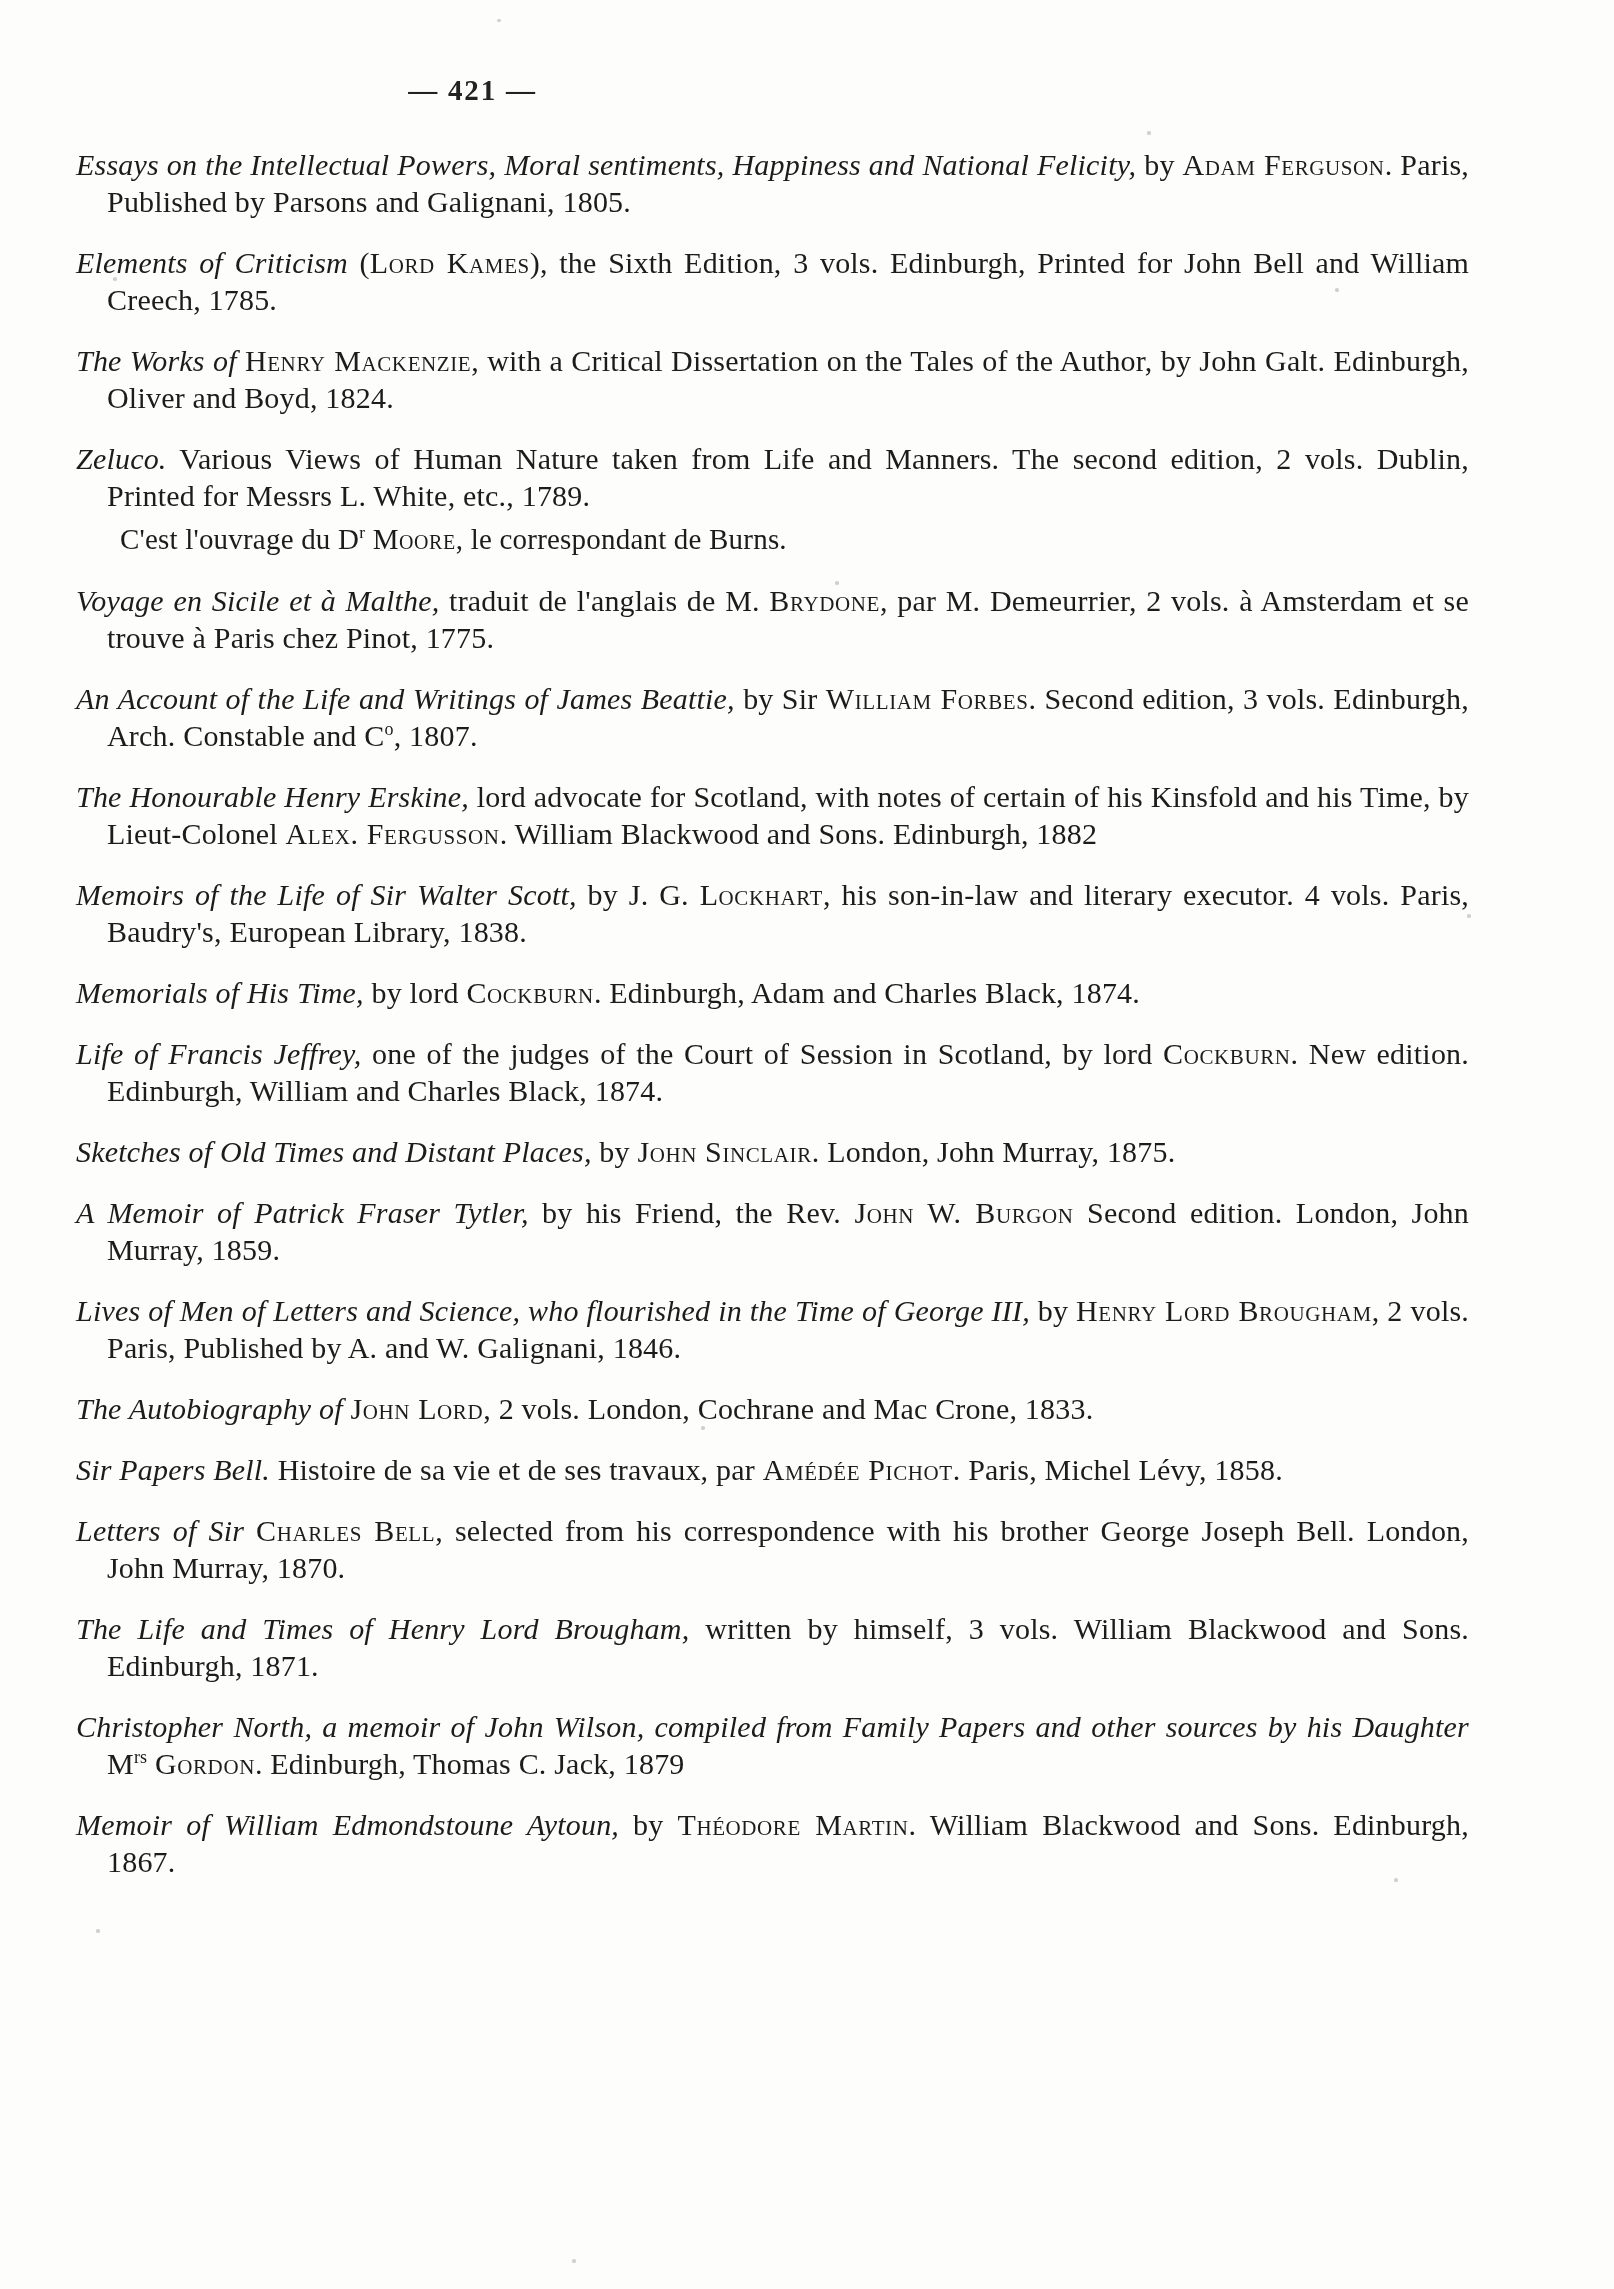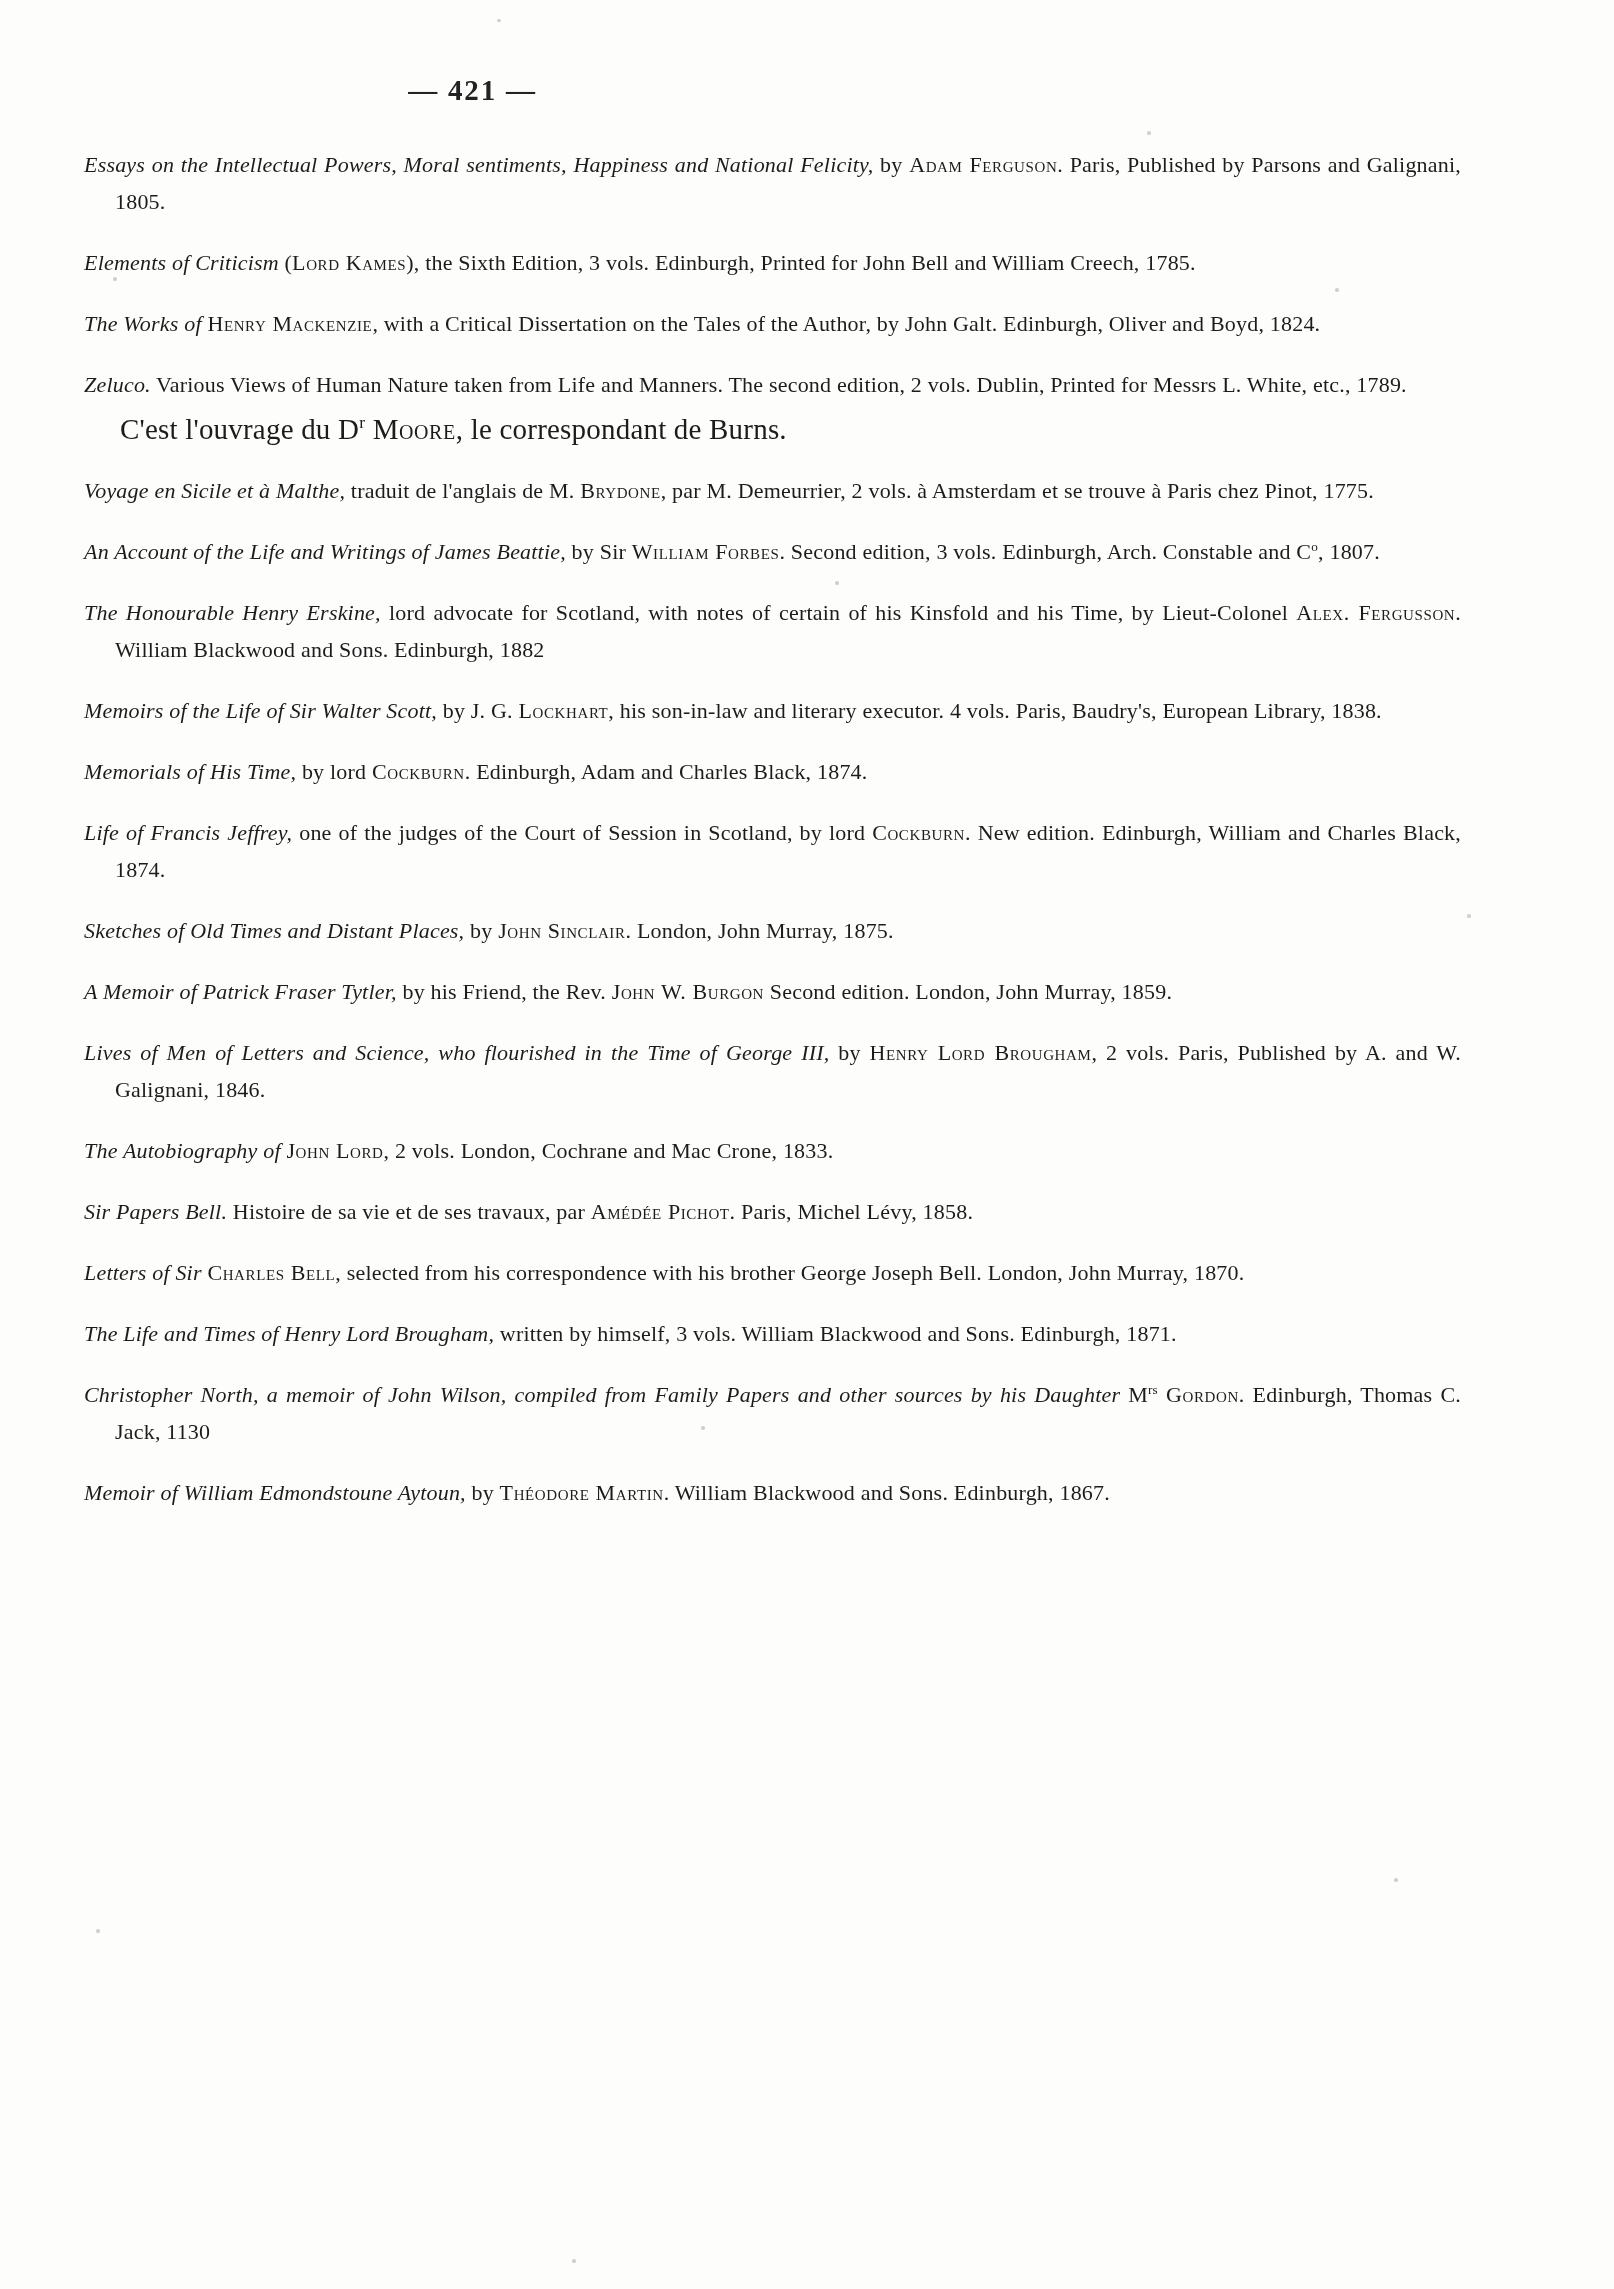--- a/index.html
+++ b/index.html
@@ -31,22 +31,22 @@
     margin-bottom: 39px;
     color: #222;
   }
   .entries {
     width: 100%;
   }
   .entry-block {
     margin: 0 0 24px 0;
   }
   .entry-text {
-    margin: 8px;
-    font-size: 22px;
+    margin: 0;
+    font-size: 30px;
     line-height: 37px;
     letter-spacing: 0.2px;
     text-align: justify;
     padding-left: 31px;
     text-indent: -31px;
   }
   .entry-note {
     margin: 6.5px 0 0 0;
     font-size: 29px;
     line-height: 37px;
@@ -125,21 +125,21 @@
       <div class="entry-block">
         <p class="entry-text"><span class="seg-italic">Sir Papers Bell.</span><span class="seg-regular"> Histoire de sa vie et de ses travaux, par </span><span class="seg-smallcaps">Amédée Pichot</span><span class="seg-regular">. Paris, Michel Lévy, 1858.</span></p>
       </div>
       <div class="entry-block">
         <p class="entry-text"><span class="seg-italic">Letters of Sir </span><span class="seg-smallcaps">Charles Bell</span><span class="seg-regular">, selected from his correspondence with his brother George Joseph Bell. London, John Murray, 1870.</span></p>
       </div>
       <div class="entry-block">
         <p class="entry-text"><span class="seg-italic">The Life and Times of Henry Lord Brougham,</span><span class="seg-regular"> written by himself, 3 vols. William Blackwood and Sons. Edinburgh, 1871.</span></p>
       </div>
       <div class="entry-block">
-        <p class="entry-text"><span class="seg-italic">Christopher North, a memoir of John Wilson, compiled from Family Papers and other sources by his Daughter</span><span class="seg-regular"> M</span><span class="seg-superscript">rs</span><span class="seg-regular"> </span><span class="seg-smallcaps">Gordon</span><span class="seg-regular">. Edinburgh, Thomas C. Jack, 1130</span></p>
+        <p class="entry-text"><span class="seg-italic">Christopher North, a memoir of John Wilson, compiled from Family Papers and other sources by his Daughter</span><span class="seg-regular"> M</span><span class="seg-superscript">rs</span><span class="seg-regular"> </span><span class="seg-smallcaps">Gordon</span><span class="seg-regular">. Edinburgh, Thomas C. Jack, 1879</span></p>
       </div>
       <div class="entry-block">
         <p class="entry-text"><span class="seg-italic">Memoir of William Edmondstoune Aytoun,</span><span class="seg-regular"> by </span><span class="seg-smallcaps">Théodore Martin</span><span class="seg-regular">. William Blackwood and Sons. Edinburgh, 1867.</span></p>
       </div>
     </div>
 
   <div class="speck" style="left:497px; top:18.5px;"></div>
   <div class="speck" style="left:1147px; top:131px;"></div>
   <div class="speck" style="left:113px; top:277px;"></div>
   <div class="speck" style="left:1335px; top:288px;"></div>

